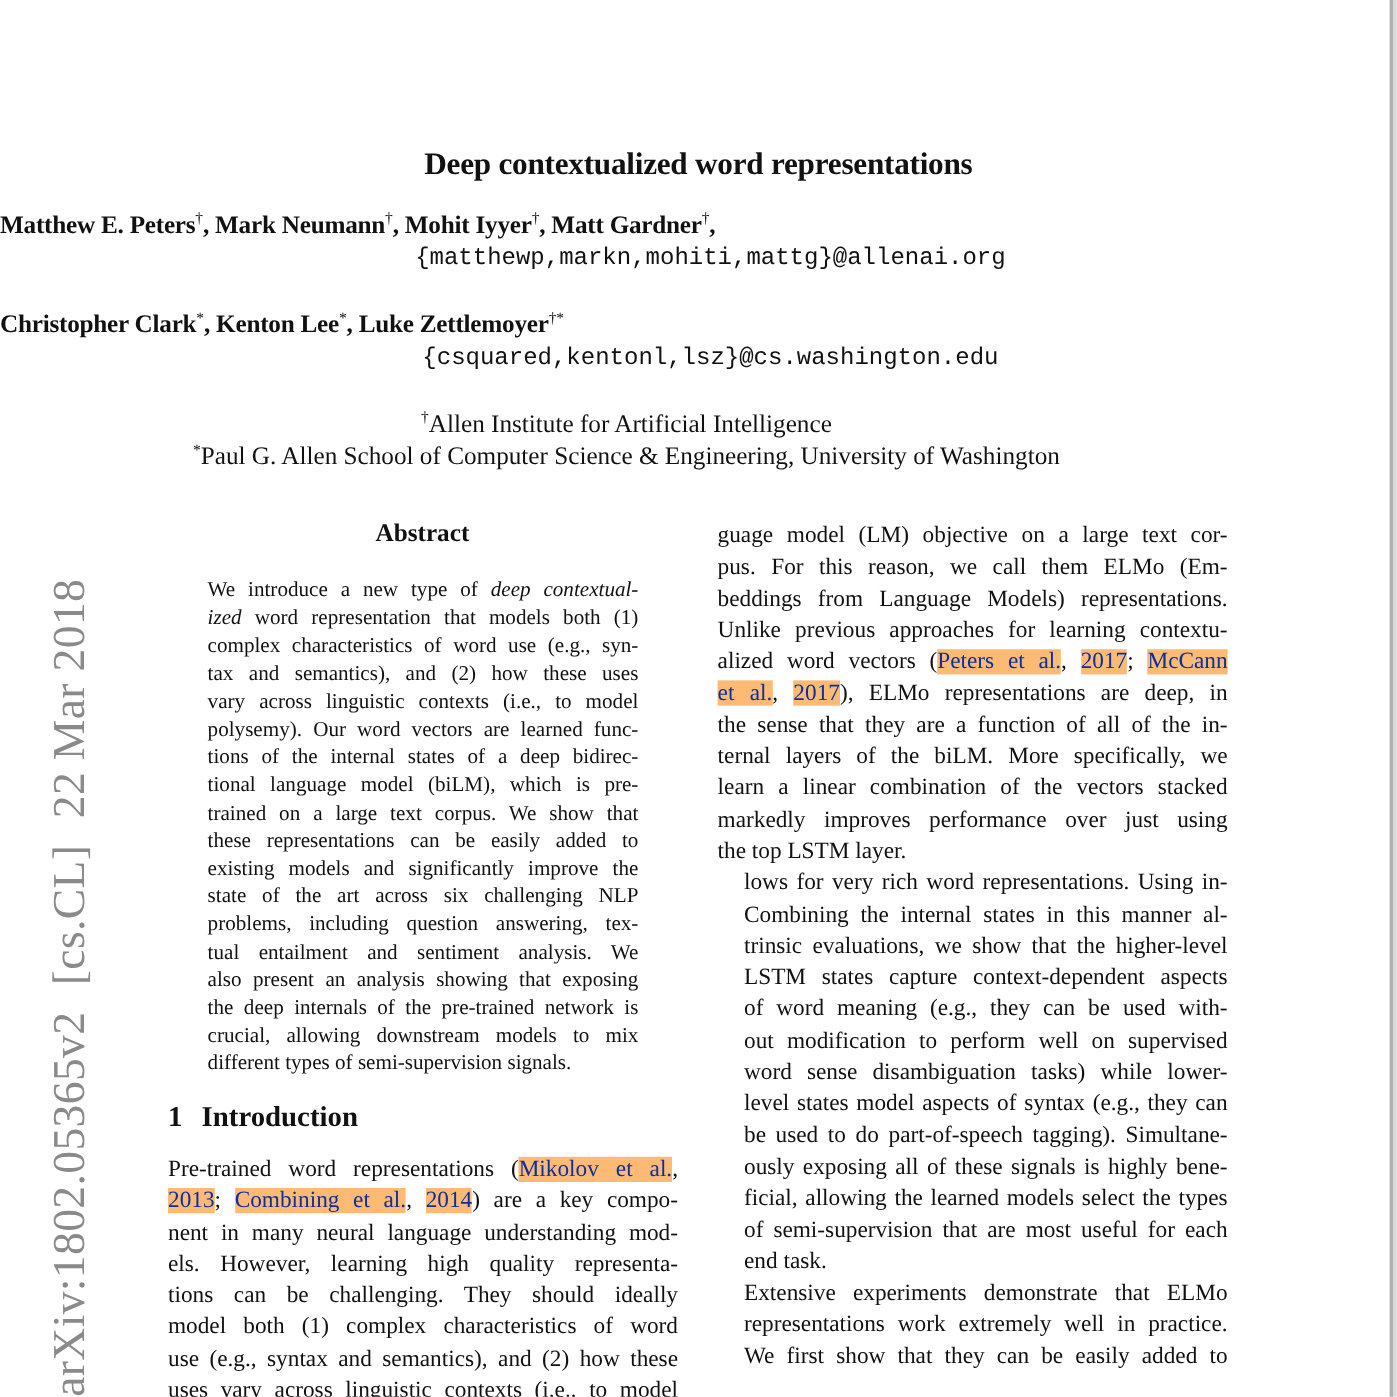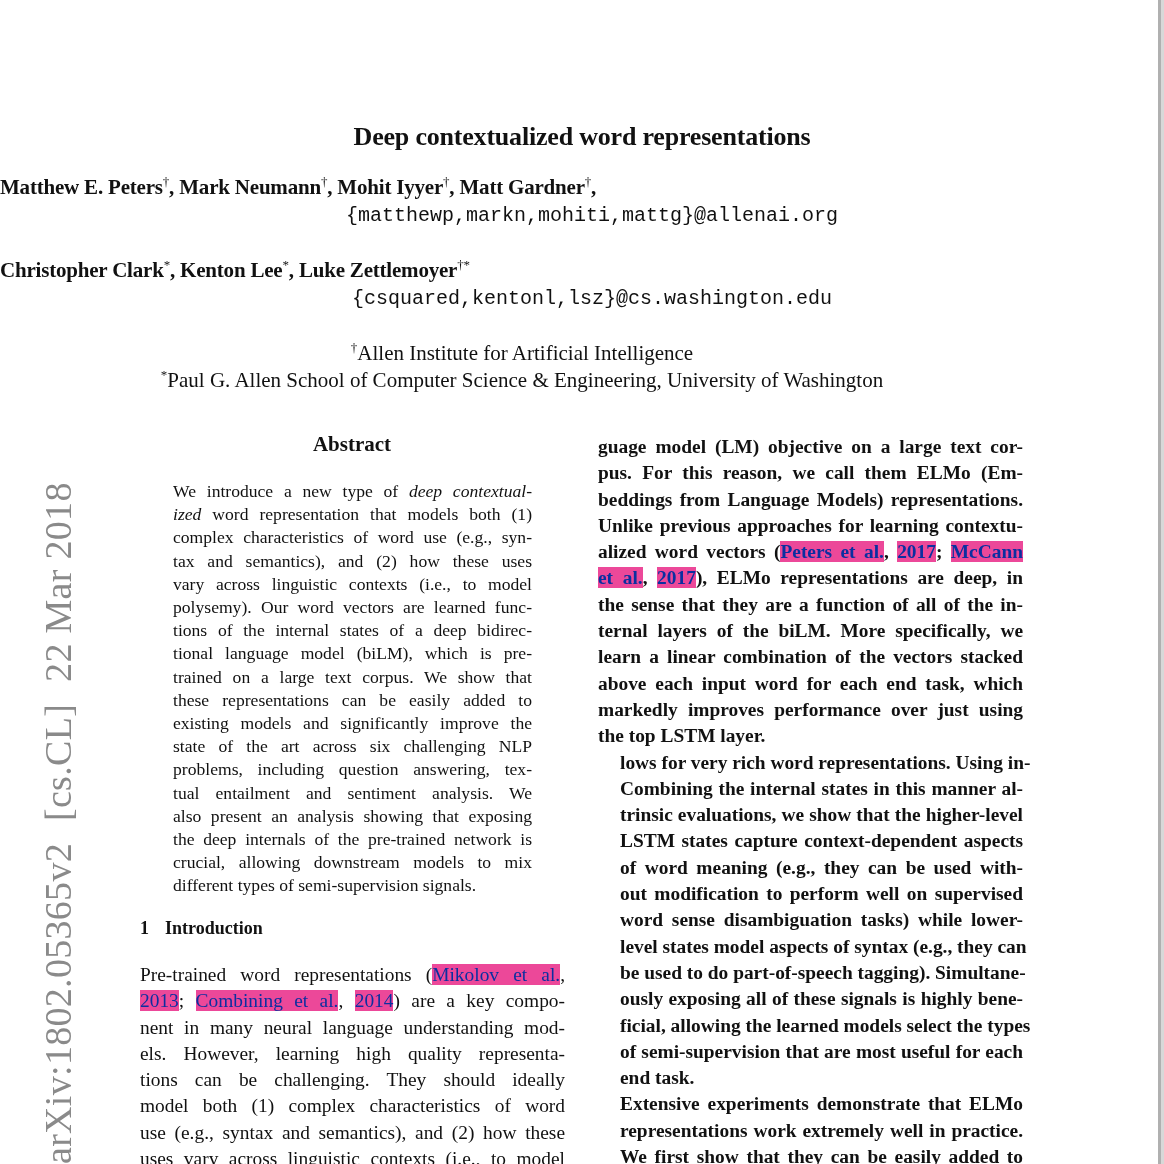--- a/index.html
+++ b/index.html
@@ -38,36 +38,36 @@
   .affil sup { font-size: 13px; }
   .abstract-heading {
     position: absolute; top: 432px; left: 172px; width: 360px; text-align: center;
     font-weight: bold; font-size: 21px;
   }
   .abstract-body {
     position: absolute; top: 480px; left: 173px; width: 359px;
     font-size: 17.6px; line-height: 23.2px; text-align: justify; hyphens: manual;
   }
   .section-heading {
-    position: absolute; top: 918px; left: 140px; font-weight: bold; font-size: 18px;
+    position: absolute; top: 918px; left: 140px; font-weight: bold; font-size: 24px;
   }
   .section-heading .num { margin-right: 16px; }
   .intro-body {
     position: absolute; top: 962px; left: 140px; width: 425px;
     font-size: 19.4px; line-height: 26.3px; text-align: justify;
   }
   .right-col {
     position: absolute; top: 434px; left: 598px; width: 425px;
     font-size: 19.4px; line-height: 26.3px; text-align: justify;
   }
-  .right-col p, .intro-body p { margin: 0; font-weight: bold; }
+  .right-col p, .intro-body p { margin: 0; }
   .right-col p.indent { text-indent: 22px; }
   .line { display: block; text-align-last: justify; white-space: nowrap; }
   .line.last { text-align-last: left; }
-  .cite { color: #0b2fa0; background: #ec4899; }
+  .cite { color: #0b2fa0; background: #fdba74; }
   .ital { font-style: italic; }
 </style>
 </head>
 <body>
 
 <div class="page-edge"></div>
 
 <div class="arxiv-stamp">
   <span>arXiv:1802.05365v2</span><span>[cs.CL]</span><span>22 Mar 2018</span>
 </div>
@@ -136,21 +136,20 @@
     <p>
       <span class="line">guage model (LM) objective on a large text cor-</span>
       <span class="line">pus.  For this reason, we call them ELMo (Em-</span>
       <span class="line">beddings from Language Models) representations.</span>
       <span class="line">Unlike previous approaches for learning contextu-</span>
       <span class="line">alized word vectors (<span class="cite">Peters et al.</span>, <span class="cite">2017</span>; <span class="cite">McCann</span></span>
       <span class="line"><span class="cite">et al.</span>, <span class="cite">2017</span>), ELMo representations are deep, in</span>
       <span class="line">the sense that they are a function of all of the in-</span>
       <span class="line">ternal layers of the biLM. More specifically, we</span>
       <span class="line">learn a linear combination of the vectors stacked</span>
-      <span class="line">above each input word for each end task, which</span>
       <span class="line">markedly improves performance over just using</span>
       <span class="line last">the top LSTM layer.</span>
     </p>
     <p class="indent">
       <span class="line">lows for very rich word representations. Using in-</span>
       <span class="line" style="text-indent: 22px;">Combining the internal states in this manner al-</span>
       <span class="line">trinsic evaluations, we show that the higher-level</span>
       <span class="line">LSTM states capture context-dependent aspects</span>
       <span class="line">of word meaning (e.g., they can be used with-</span>
       <span class="line">out modification to perform well on supervised</span>

